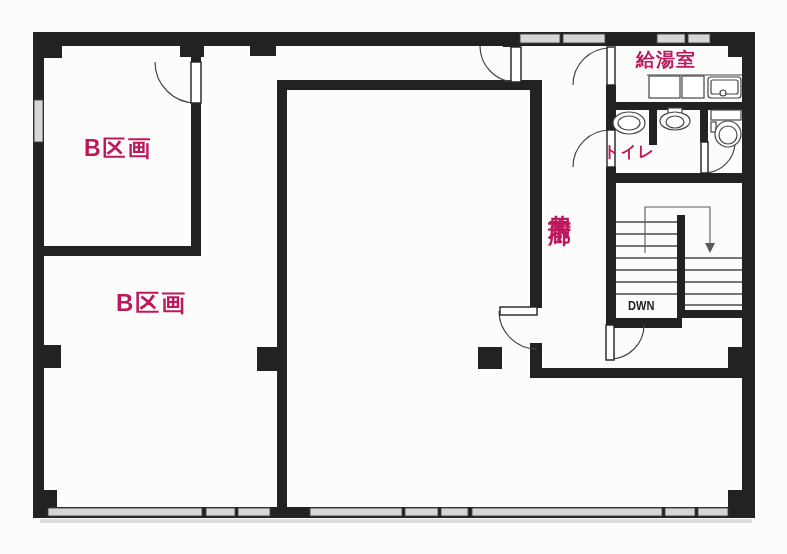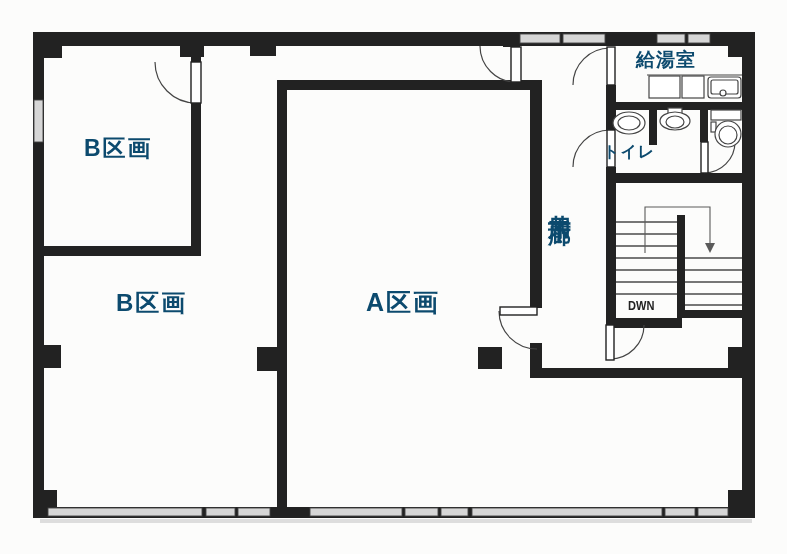--- a/index.html
+++ b/index.html
@@ -6,21 +6,21 @@
   .stage{
     position:relative;
     width:787px;height:554px;
     background:#fcfcfb;
     overflow:hidden;
     font-family:"Liberation Sans","DejaVu Sans",sans-serif;
   }
   .plan-svg{position:absolute;left:0;top:0;}
   .room-label{
     position:absolute;
-    color:#0c4a6e;
+    color:#be185d;
     font-weight:600;
     letter-spacing:2px;
     white-space:nowrap;
     line-height:1;
     user-select:none;
   }
   .lbl-b-upper{left:84px;top:137px;font-size:23px;}
   .lbl-b-lower{left:116px;top:291px;font-size:24px;}
   .lbl-a{left:366px;top:290px;font-size:25px;}
   .lbl-corridor{
@@ -180,19 +180,18 @@
       <ellipse cx="675" cy="122" rx="9" ry="6"></ellipse>
       <rect x="711" y="110" width="30" height="10"></rect>
       <rect x="711" y="122" width="5" height="10"></rect>
       <ellipse cx="728" cy="134" rx="13" ry="13"></ellipse>
       <ellipse cx="728" cy="135" rx="9" ry="9"></ellipse>
     </g>
   </svg>
 
   <div class="room-label lbl-b-upper">B区画</div>
   <div class="room-label lbl-b-lower">B区画</div>
-  <div class="room-label lbl-a">A区画</div>
   <div class="room-label lbl-corridor">共用廊下</div>
   <div class="room-label lbl-kitchen">給湯室</div>
   <div class="room-label lbl-toilet">トイレ</div>
   <div class="room-label lbl-dwn">DWN</div>
 
 </div>
 
 </body></html>

